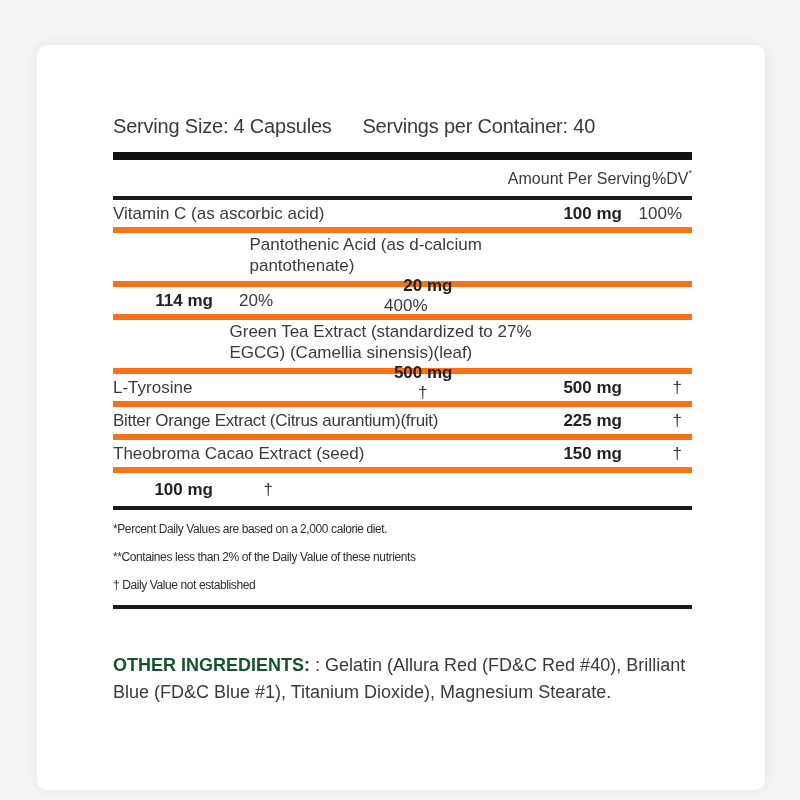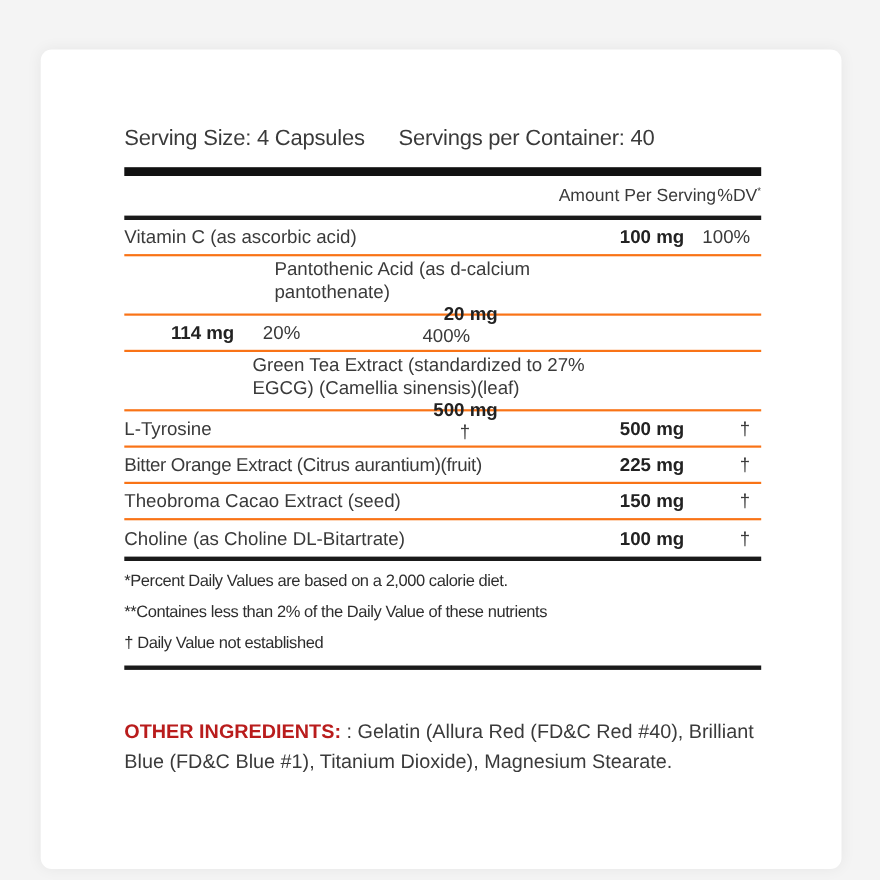--- a/index.html
+++ b/index.html
@@ -57,21 +57,21 @@
     }
     .header-row .amount-h { margin-right: 1px; }
     .header-row sup { font-size: 9px; vertical-align: top; position: relative; top: -2px; }
     .rule-thick4 {
       height: 4px;
       background: #1a1a1a;
     }
     .row {
       display: flex;
       align-items: center;
-      border-bottom: 2px solid #f97316;
+      border-bottom: 6px solid #f97316;
       box-sizing: border-box;
       font-size: 17px;
       color: #3a3a3a;
     }
     .row .name {
       flex: 1;
       line-height: 21px;
       padding-right: 6px;
     }
     .row .amount {
@@ -88,37 +88,37 @@
       box-sizing: border-box;
       font-size: 17px;
     }
     .row.single { height: 33px; }
     .row.double { height: 54px; flex-direction: column; }
     .row.double .name { padding-top: 1px; }
     .row.last { border-bottom: none; height: 33px; }
     .footnotes {
       padding-top: 5px;
       padding-bottom: 6px;
-      font-size: 15px;
+      font-size: 12px;
       color: #2e2e2e;
       letter-spacing: -0.4px;
     }
     .footnotes div { height: 28px; line-height: 28px; white-space: nowrap; }
     .other {
       position: absolute;
       left: 113px;
       top: 652px;
       width: 590px;
       font-size: 18px;
       line-height: 27px;
       color: #3a3a3a;
     }
     .other .label {
       font-weight: bold;
-      color: #b91c1c;
+      color: #14532d;
     }
   </style>
 </head>
 <body>
 
 <div class="card"></div>
 
 <div class="panel">
   <div class="serving-line">
     <span>Serving Size:</span>
@@ -165,21 +165,20 @@
     <span class="name" style="white-space:nowrap;letter-spacing:-0.3px;">Bitter Orange Extract (Citrus aurantium)(fruit)</span>
     <span class="amount">225 mg</span>
     <span class="dv">†</span>
   </div>
   <div class="row single">
     <span class="name">Theobroma Cacao Extract (seed)</span>
     <span class="amount">150 mg</span>
     <span class="dv">†</span>
   </div>
   <div class="row last">
-    <span class="name">Choline (as Choline DL-Bitartrate)</span>
     <span class="amount">100 mg</span>
     <span class="dv">†</span>
   </div>
 
   <div class="rule-thick4"></div>
 
   <div class="footnotes">
     <div>*Percent Daily Values are based on a 2,000 calorie diet.</div>
     <div>**Containes less than 2% of the Daily Value of these nutrients</div>
     <div>† Daily Value not established</div>

